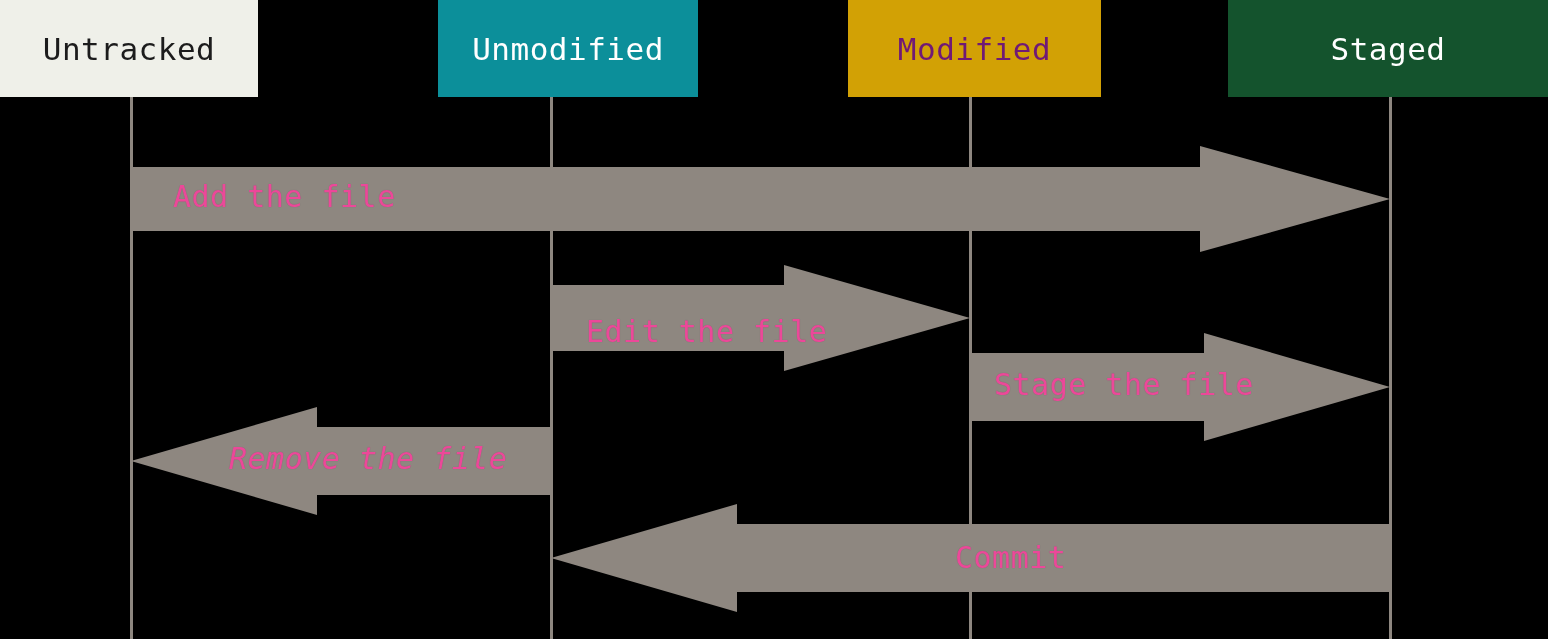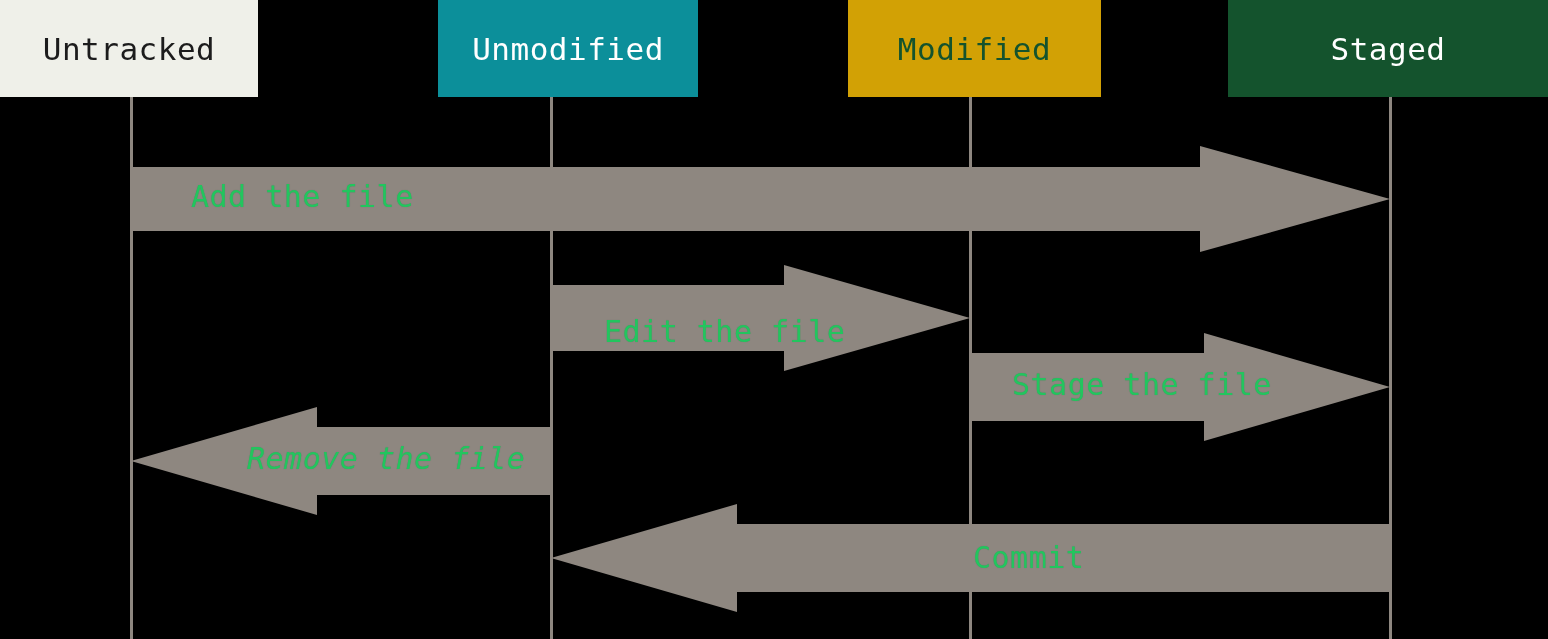--- a/index.html
+++ b/index.html
@@ -48,40 +48,39 @@
     position: absolute;
     inset: 0;
     width: 1548px;
     height: 639px;
   }
   .arrow-shape { fill: #8e8780; }
 
   .arrow-label {
     position: absolute;
     font-size: 30px;
-    color: #22c55e;
+    color: #ec4899;
     white-space: nowrap;
     letter-spacing: 0.5px;
     user-select: none;
     text-shadow: 0 0 1px rgba(0,0,0,0.18);
-    margin-left: 18px;
   }
 </style>
 </head>
 <body>
 
 <div id="stage">
 
   <div class="col-header untracked" style="left: 0px; width: 258px; background: rgb(239, 240, 233); color: rgb(28, 28, 28);">
     <span>Untracked</span>
   </div>
   <div class="col-header unmodified" style="left: 420px; width: 260px; background: rgb(12, 143, 154); color: rgb(255, 255, 255); margin-left: 18px;">
     <span>Unmodified</span>
   </div>
-  <div class="col-header modified" style="left: 848px; width: 253px; background: rgb(210, 161, 5); color: #14532d;">
+  <div class="col-header modified" style="left: 848px; width: 253px; background: rgb(210, 161, 5); color: #701a75;">
     <span>Modified</span>
   </div>
   <div class="col-header staged" style="left: 1228px; width: 320px; background: #14532d; color: rgb(255, 255, 255);">
     <span>Staged</span>
   </div>
 
   <div class="lifeline" id="lifeline-untracked" style="left: 130px; background: rgb(142, 135, 128);"></div>
   <div class="lifeline" id="lifeline-unmodified" style="left: 550px; background: rgb(142, 135, 128);"></div>
   <div class="lifeline" id="lifeline-modified" style="left: 969px; background: rgb(142, 135, 128);"></div>
   <div class="lifeline" id="lifeline-staged" style="left: 1389px; background: rgb(142, 135, 128);"></div>

